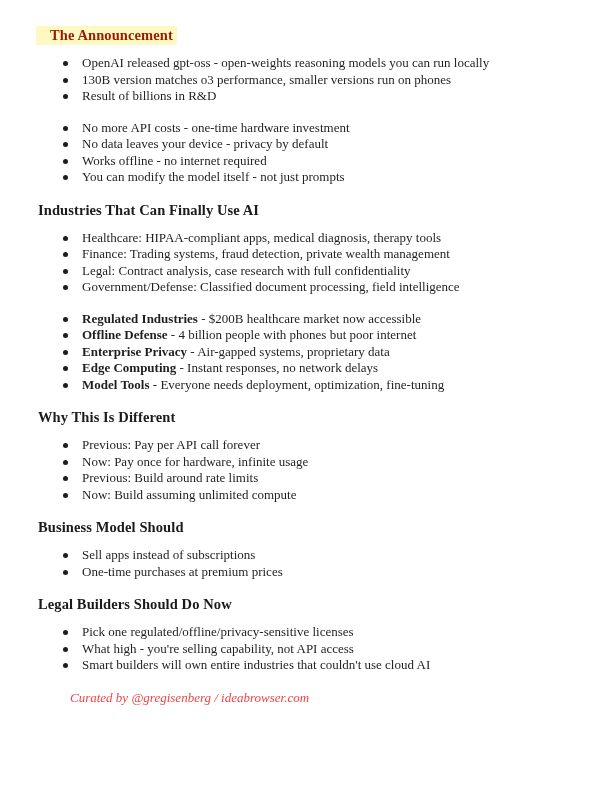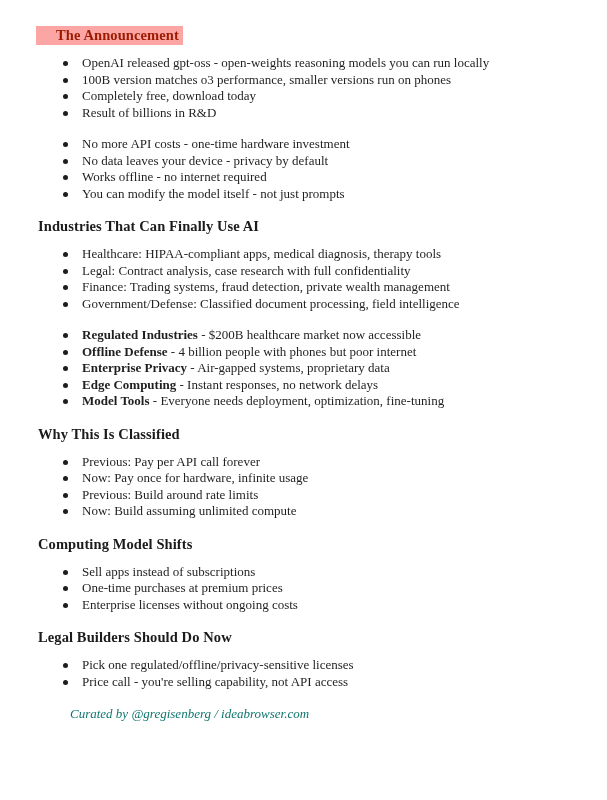--- a/index.html
+++ b/index.html
@@ -18,23 +18,23 @@
   }
   h2.section-title {
     font-size: 14.5px;
     font-weight: bold;
     line-height: 18px;
     margin: 0;
     color: #1b1b1b;
     letter-spacing: 0.1px;
   }
   .highlight {
-    background: #fca5a5;
+    background: #fef9c3;
     color: #9c1b00;
-    padding: 1px 4px 2px 20px;
+    padding: 1px 4px 2px 14px;
     margin-left: -2px;
   }
   ul.bullet-list {
     list-style: none;
     margin: 11px 0 15px 0;
     padding: 0;
   }
   ul.bullet-list li {
     position: relative;
     padding-left: 44px;
@@ -46,89 +46,88 @@
     left: 25px; top: 6px;
     width: 5px; height: 5px;
     border-radius: 50%;
     background: #1d1d1d;
   }
   .b { font-weight: bold; }
   .footer {
     margin: 5px 0 0 32px;
     font-style: italic;
     line-height: 17px;
-    color: #0f766e;
+    color: #ef4444;
   }
 </style>
 </head>
 <body>
 
 <div class="page">
 
   <section>
     <h2 class="section-title"><span class="highlight">The Announcement</span></h2>
     <ul class="bullet-list">
       <li><span>OpenAI released gpt-oss - open-weights reasoning models you can run locally</span></li>
-      <li><span>100B version matches o3 performance, smaller versions run on phones</span></li>
-      <li><span>Completely free, download today</span></li>
+      <li><span>130B version matches o3 performance, smaller versions run on phones</span></li>
       <li><span>Result of billions in R&amp;D</span></li>
     </ul>
   </section>
 
   <section>
     <ul class="bullet-list">
       <li><span>No more API costs - one-time hardware investment</span></li>
       <li><span>No data leaves your device - privacy by default</span></li>
       <li><span>Works offline - no internet required</span></li>
       <li><span>You can modify the model itself - not just prompts</span></li>
     </ul>
   </section>
 
   <section>
     <h2 class="section-title">Industries That Can Finally Use AI</h2>
     <ul class="bullet-list">
       <li><span>Healthcare: HIPAA-compliant apps, medical diagnosis, therapy tools</span></li>
+      <li><span>Finance: Trading systems, fraud detection, private wealth management</span></li>
       <li><span>Legal: Contract analysis, case research with full confidentiality</span></li>
-      <li><span>Finance: Trading systems, fraud detection, private wealth management</span></li>
       <li><span>Government/Defense: Classified document processing, field intelligence</span></li>
     </ul>
   </section>
 
   <section>
     <ul class="bullet-list">
       <li><span class="b">Regulated Industries</span><span> - $200B healthcare market now accessible</span></li>
       <li><span class="b">Offline Defense</span><span> - 4 billion people with phones but poor internet</span></li>
       <li><span class="b">Enterprise Privacy</span><span> - Air-gapped systems, proprietary data</span></li>
       <li><span class="b">Edge Computing</span><span> - Instant responses, no network delays</span></li>
       <li><span class="b">Model Tools</span><span> - Everyone needs deployment, optimization, fine-tuning</span></li>
     </ul>
   </section>
 
   <section>
-    <h2 class="section-title">Why This Is Classified</h2>
+    <h2 class="section-title">Why This Is Different</h2>
     <ul class="bullet-list">
       <li><span>Previous: Pay per API call forever</span></li>
       <li><span>Now: Pay once for hardware, infinite usage</span></li>
       <li><span>Previous: Build around rate limits</span></li>
       <li><span>Now: Build assuming unlimited compute</span></li>
     </ul>
   </section>
 
   <section>
-    <h2 class="section-title">Computing Model Shifts</h2>
+    <h2 class="section-title">Business Model Should</h2>
     <ul class="bullet-list">
       <li><span>Sell apps instead of  subscriptions</span></li>
       <li><span>One-time purchases at premium prices</span></li>
-      <li><span>Enterprise licenses without ongoing costs</span></li>
     </ul>
   </section>
 
   <section>
     <h2 class="section-title">Legal Builders Should Do Now</h2>
     <ul class="bullet-list">
       <li><span>Pick one regulated/offline/privacy-sensitive licenses</span></li>
-      <li><span>Price call - you're selling capability, not API access</span></li>
+      <li><span>What high - you're selling capability, not API access</span></li>
+      <li><span>Smart builders will own entire industries that couldn't use cloud AI</span></li>
     </ul>
   </section>
 
   <p class="footer">Curated by @gregisenberg / ideabrowser.com</p>
 
 </div>
 
 </body></html>

